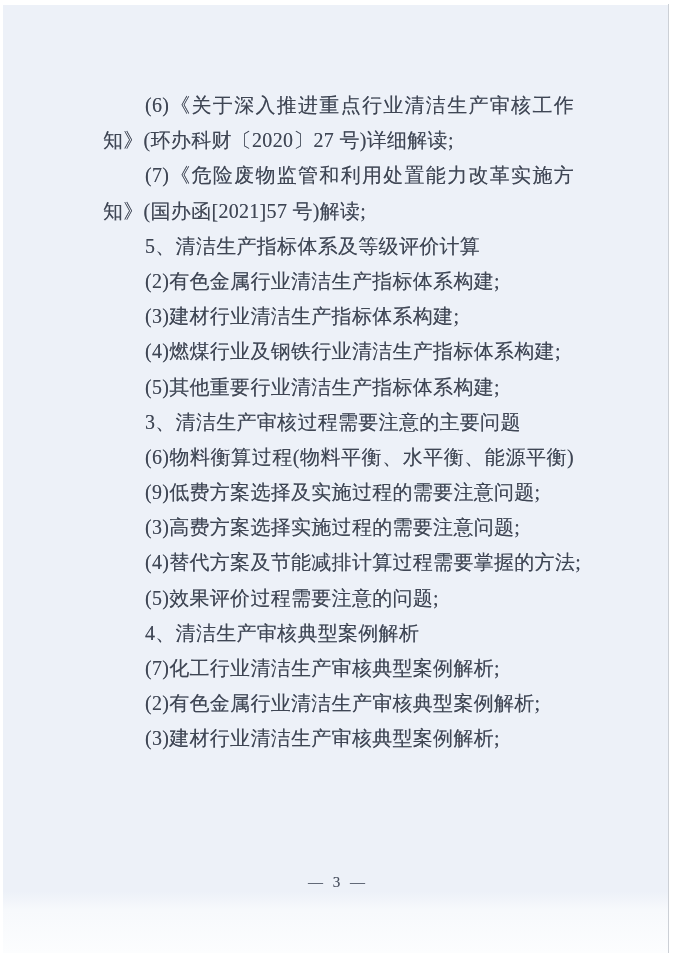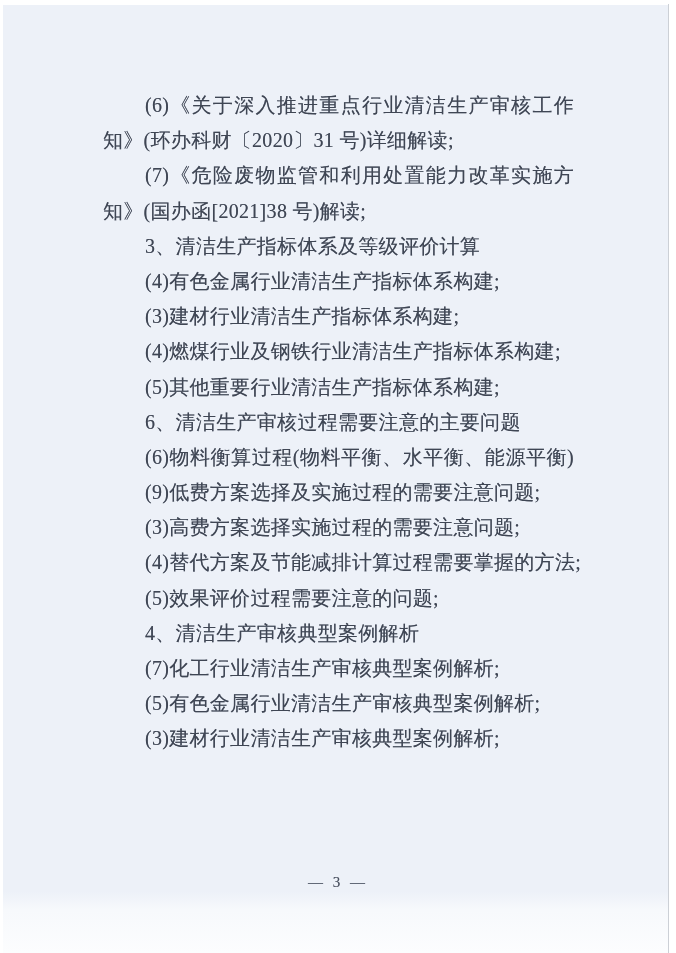--- a/index.html
+++ b/index.html
@@ -71,33 +71,33 @@
   }
 </style>
 </head>
 <body>
 
 <div class="paper"></div>
 <div class="edge-line"></div>
 
 <div class="text-block">
     <div class="text-line indent justify">(6)《关于深入推进重点行业清洁生产审核工作的通</div>
-    <div class="text-line">知》(环办科财〔2020〕31 号)详细解读;</div>
+    <div class="text-line">知》(环办科财〔2020〕27 号)详细解读;</div>
     <div class="text-line indent justify">(7)《危险废物监管和利用处置能力改革实施方案的通</div>
-    <div class="text-line">知》(国办函[2021]38 号)解读;</div>
-    <div class="text-line indent">3、清洁生产指标体系及等级评价计算</div>
-    <div class="text-line indent">(4)有色金属行业清洁生产指标体系构建;</div>
+    <div class="text-line">知》(国办函[2021]57 号)解读;</div>
+    <div class="text-line indent">5、清洁生产指标体系及等级评价计算</div>
+    <div class="text-line indent">(2)有色金属行业清洁生产指标体系构建;</div>
     <div class="text-line indent">(3)建材行业清洁生产指标体系构建;</div>
     <div class="text-line indent">(4)燃煤行业及钢铁行业清洁生产指标体系构建;</div>
     <div class="text-line indent">(5)其他重要行业清洁生产指标体系构建;</div>
-    <div class="text-line indent">6、清洁生产审核过程需要注意的主要问题</div>
+    <div class="text-line indent">3、清洁生产审核过程需要注意的主要问题</div>
     <div class="text-line indent justify">(6)物料衡算过程(物料平衡、水平衡、能源平衡)</div>
     <div class="text-line indent">(9)低费方案选择及实施过程的需要注意问题;</div>
     <div class="text-line indent">(3)高费方案选择实施过程的需要注意问题;</div>
     <div class="text-line indent">(4)替代方案及节能减排计算过程需要掌握的方法;</div>
     <div class="text-line indent">(5)效果评价过程需要注意的问题;</div>
     <div class="text-line indent">4、清洁生产审核典型案例解析</div>
     <div class="text-line indent">(7)化工行业清洁生产审核典型案例解析;</div>
-    <div class="text-line indent">(5)有色金属行业清洁生产审核典型案例解析;</div>
+    <div class="text-line indent">(2)有色金属行业清洁生产审核典型案例解析;</div>
     <div class="text-line indent">(3)建材行业清洁生产审核典型案例解析;</div>
   </div>
 
 <div class="page-number">— 3 —</div>
 
 </body></html>

